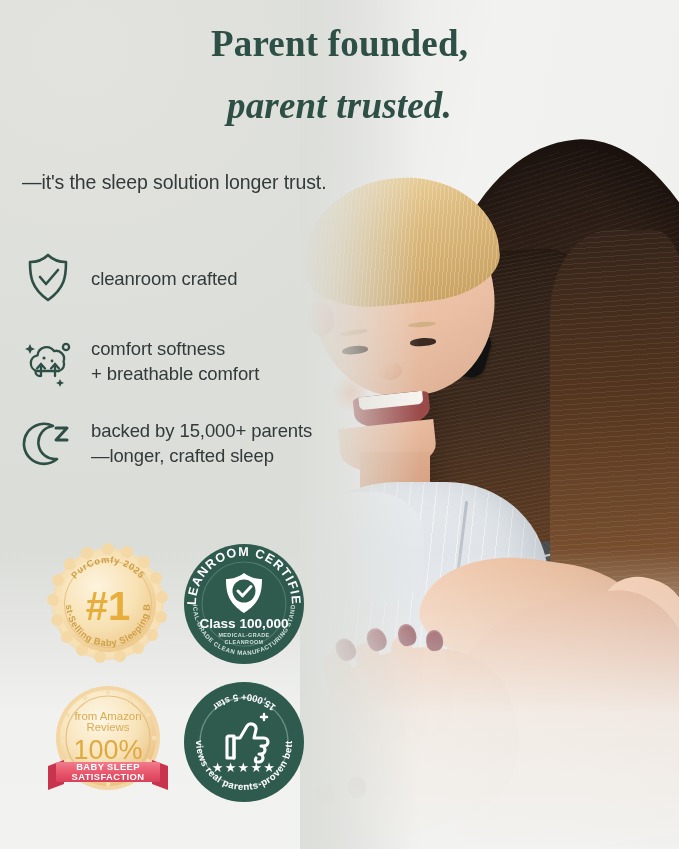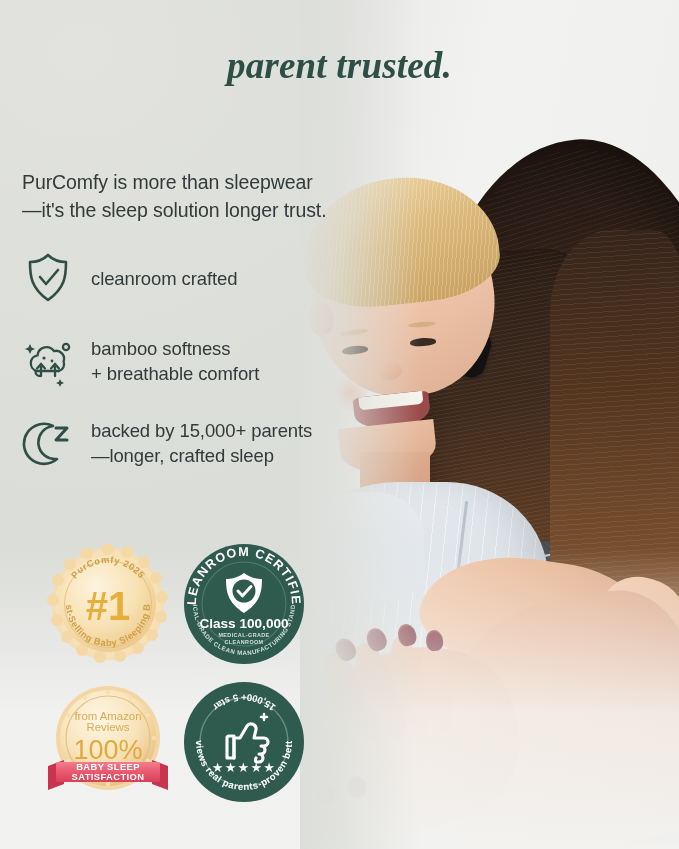--- a/index.html
+++ b/index.html
@@ -351,25 +351,25 @@
     <div class="finger" style="left:46px;  top:782px; width:30px; height:66px; transform:rotate(-6deg);"></div>
     <div class="nail" style="left:16px; top:784px; width:18px; height:22px; transform:rotate(-12deg);"></div>
     <div class="nail" style="left:48px; top:776px; width:18px; height:22px; transform:rotate(-6deg);"></div>
 
     <div class="photo-fade"></div>
   </div>
 
   <div class="bg-soft-bottom"></div>
 
   <h1 class="headline">
+    <span class="l1">Parent founded,</span>
     <span class="l2">parent trusted.</span>
   </h1>
 
   <p class="intro">
-    <span>PurComfy is more than sleepwear</span>
     <span>—it's the sleep solution longer trust.</span>
   </p>
 
   <div class="features">
 
     <div class="feature">
       <span class="feat-icon">
         <svg viewBox="0 0 52 56" fill="none" stroke="#2d4f45" stroke-width="2.6" stroke-linecap="round" stroke-linejoin="round">
           <path d="M26 5 C20 11 12 12 8 12 C8 26 9 38 26 50 C43 38 44 26 44 12 C40 12 32 11 26 5 Z"></path>
           <path d="M18 27 l6 7 12 -14"></path>
@@ -389,21 +389,21 @@
           <path d="M33 44 v-12 M33 32 l-4 4.5 M33 32 l4 4.5"></path>
           <path d="M18 44 a4.5 4.5 0 0 1 -4.5 -4.5"></path>
           <circle cx="22" cy="26" r="1.6" fill="#2d4f45" stroke="none"></circle>
           <circle cx="30" cy="29" r="1.4" fill="#2d4f45" stroke="none"></circle>
           <circle cx="44" cy="15" r="3.1"></circle>
           <path d="M8 12 l1.6 3.4 L13 17 l-3.4 1.6 L8 22 l-1.6 -3.4 L3 17 l3.4 -1.6 Z" fill="#2d4f45" stroke="none"></path>
           <path d="M38 47 l1.2 2.6 L42 51 l-2.8 1.2 L38 55 l-1.2 -2.8 L34 51 l2.8 -1.2 Z" fill="#2d4f45" stroke="none"></path>
         </svg>
       </span>
       <span class="feat-text">
-        <span>bamboo softness</span>
+        <span>comfort softness</span>
         <span>+ breathable comfort</span>
       </span>
     </div>
 
     <div class="feature">
       <span class="feat-icon">
         <svg viewBox="0 0 52 56" fill="none" stroke="#2d4f45" stroke-width="2.6" stroke-linecap="round" stroke-linejoin="round">
           <path d="M31 12 A20 20 0 1 0 35 45 A16 16 0 0 1 31 12 Z"></path>
           <path d="M34 14 h11 l-11 12 h11" stroke-width="3"></path>
         </svg>

